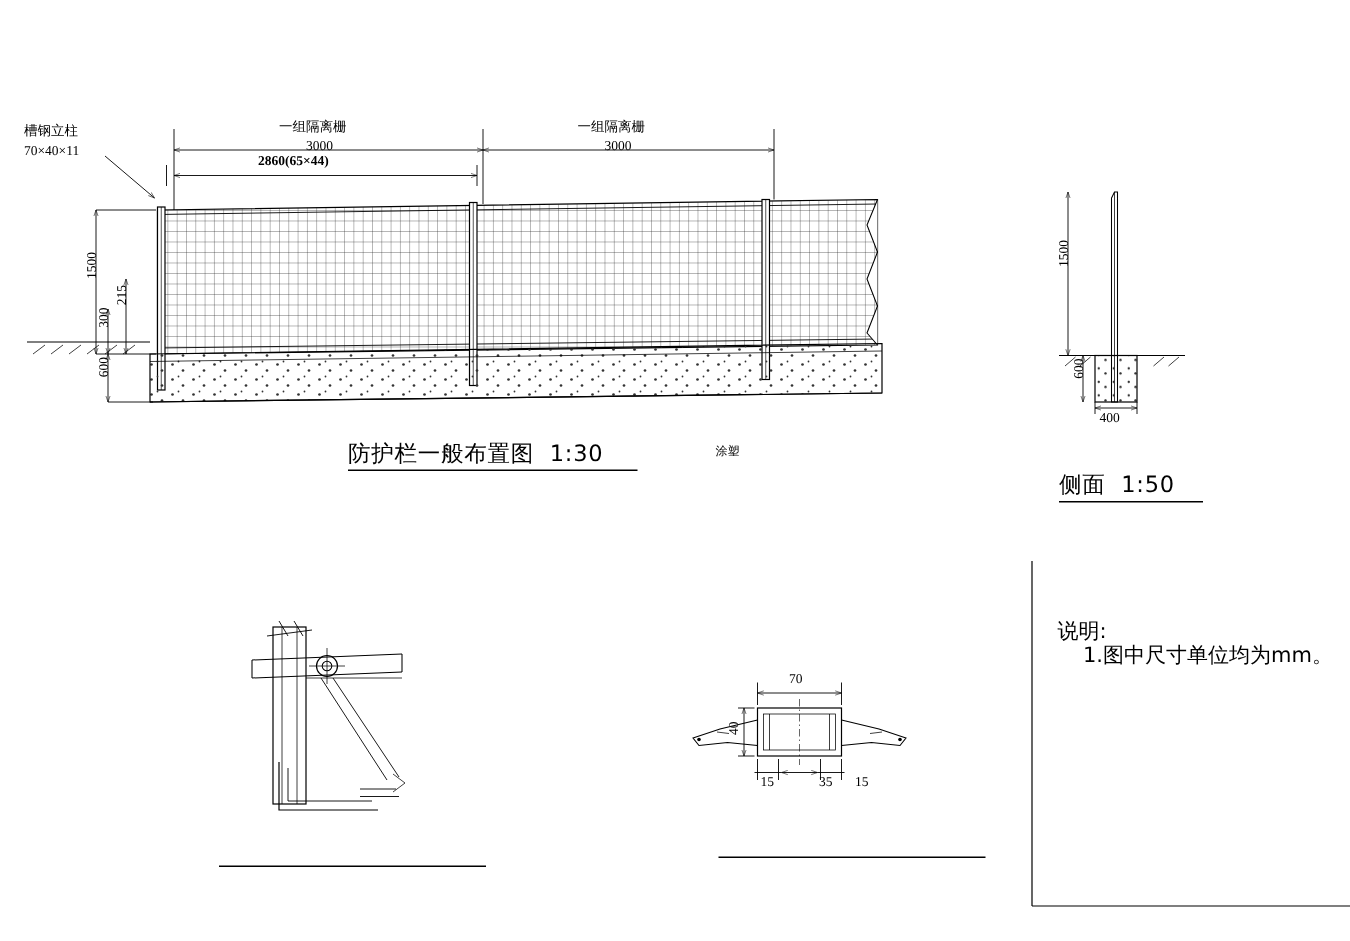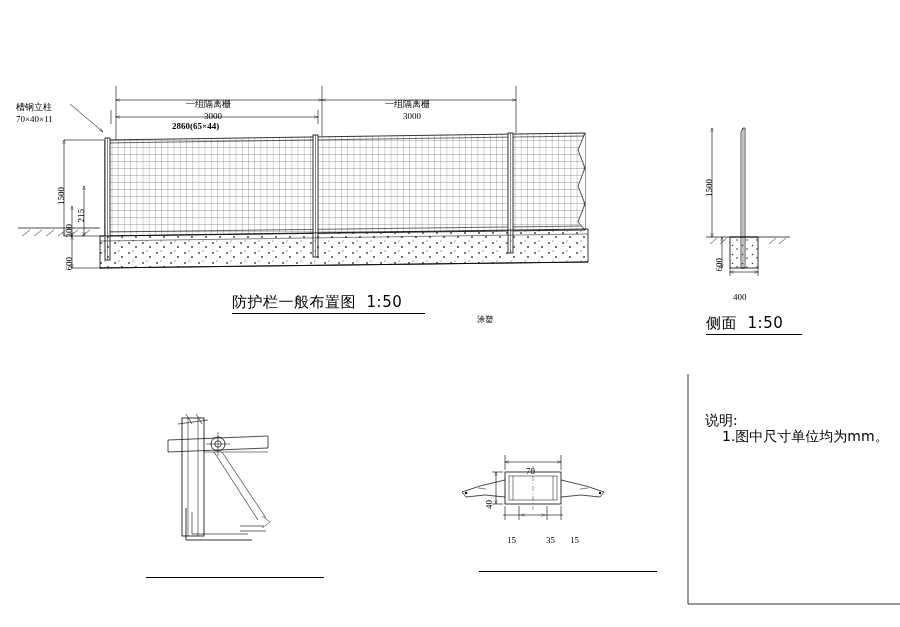--- a/index.html
+++ b/index.html
@@ -28,21 +28,20 @@
     width: 900px;
     height: 627px;
   }
   .lbl {
     position: absolute;
     font-family: "Liberation Serif", serif;
     font-size: 9px;
     color: #000;
     white-space: pre;
     line-height: 1.15;
-    margin-top: 19px;
   }
   .lbl-cjk {
     font-family: "DejaVu Sans", sans-serif;
   }
   .vert {
     writing-mode: vertical-rl;
     text-orientation: mixed;
     transform: rotate(180deg);
   }
   .title {
@@ -275,21 +274,21 @@
   <div class="lbl lbl-cjk" style="left:385px; top:80px;">一组隔离栅</div>
   <div class="lbl" style="left:403px; top:92px;">3000</div>
 
   <div class="lbl" style="left:172px; top:102px;font-weight:bold;">2860(65×44)</div>
 
   <div class="lbl vert" style="left:56px; top:168px;">1500</div>
   <div class="lbl vert" style="left:76px; top:190px;">215</div>
   <div class="lbl vert" style="left:64px; top:205px;">300</div>
   <div class="lbl vert" style="left:64px; top:238px;">600</div>
 
-  <div class="title" style="left:232px; top:293px;">防护栏一般布置图  1:50</div>
+  <div class="title" style="left:232px; top:293px;">防护栏一般布置图  1:30</div>
   <div class="title-underline" style="left:232px; top:313px; width:193px;"></div>
   <div class="lbl lbl-cjk" style="left:477px; top:296px; font-size:8px;">涂塑</div>
 
   <div class="lbl vert" style="left:704px; top:160px;">1500</div>
   <div class="lbl vert" style="left:714px; top:239px;">600</div>
   <div class="lbl" style="left:733px; top:273px;">400</div>
 
   <div class="title" style="left:706px; top:314px;">侧面  1:50</div>
   <div class="title-underline" style="left:706px; top:334px; width:96px;"></div>
 

